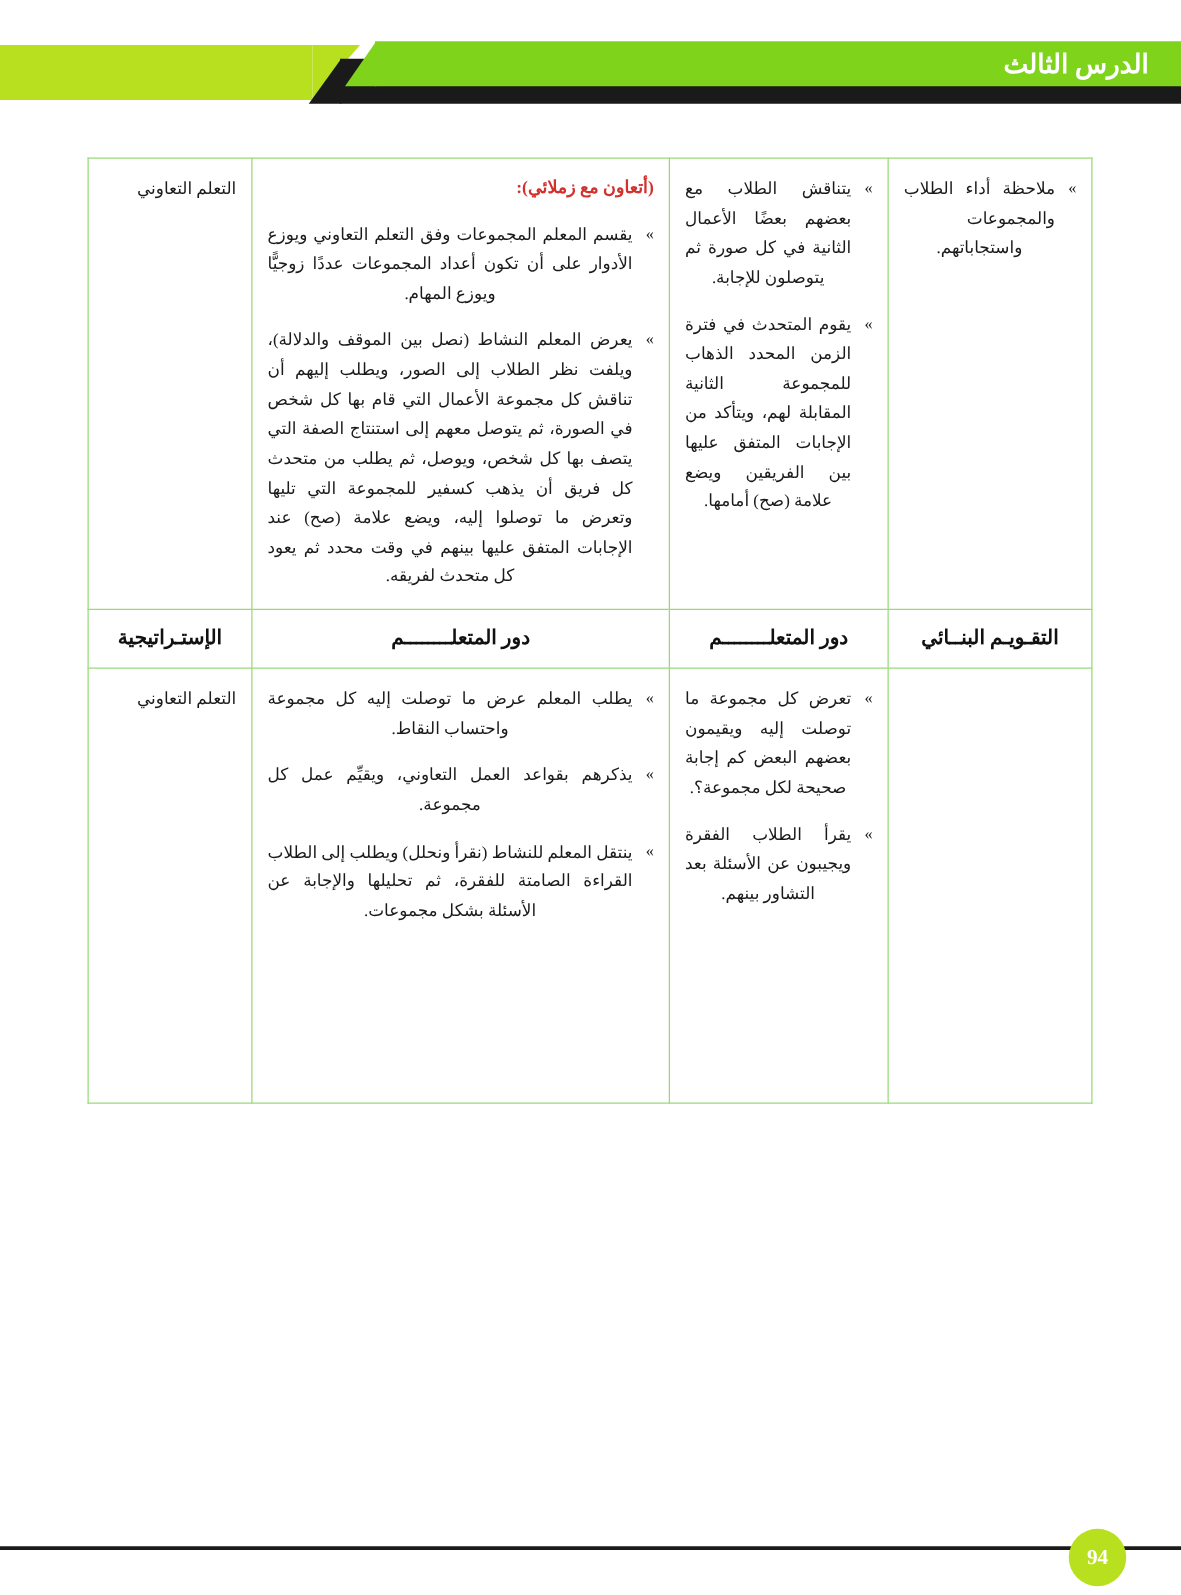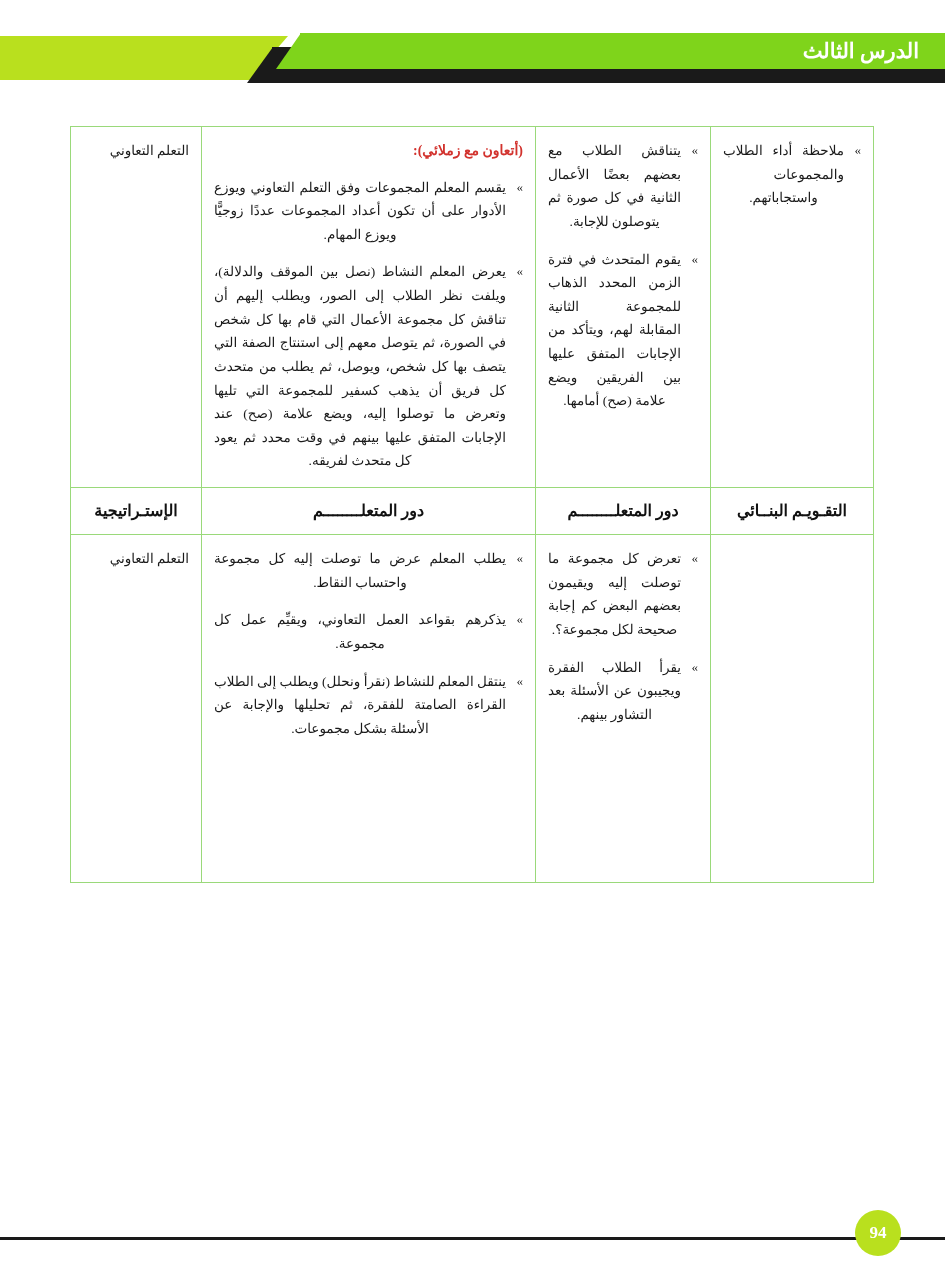--- a/index.html
+++ b/index.html
@@ -174,21 +174,21 @@
     position: absolute;
     left: 0;
     bottom: 36px;
     width: 945px;
     height: 3px;
     background: #1a1a1a;
   }
   .page-number {
     position: absolute;
     right: 44px;
-    bottom: 20px;
+    bottom: 7px;
     width: 46px;
     height: 46px;
     border-radius: 50%;
     background: #b9e01e;
     color: #ffffff;
     font-size: 17px;
     font-weight: bold;
     display: flex;
     align-items: center;
     justify-content: center;

